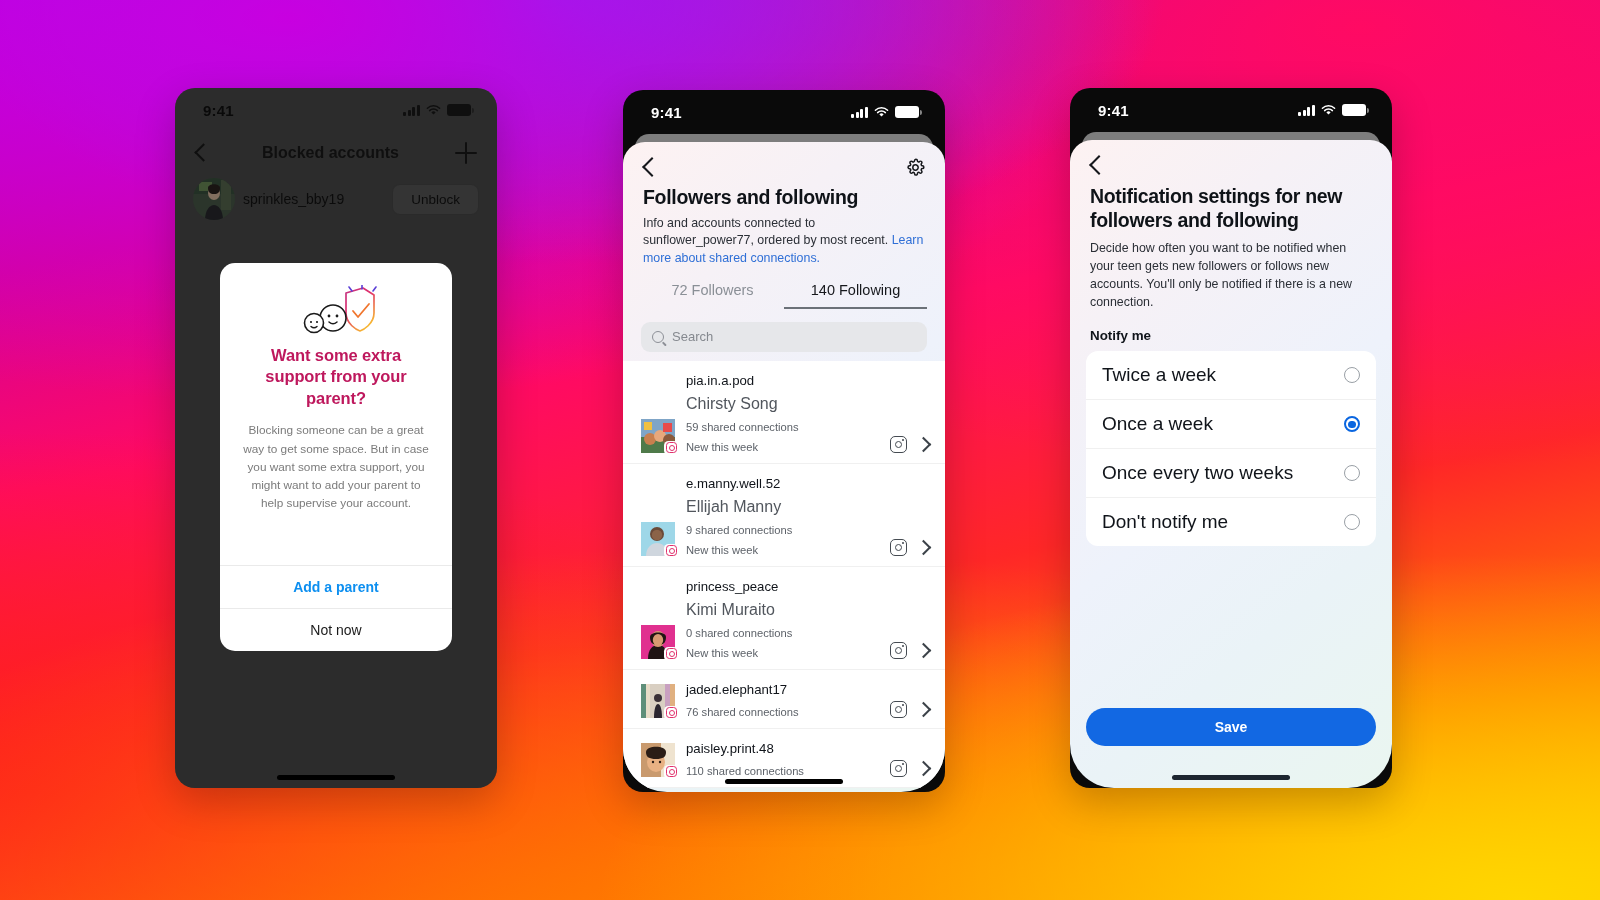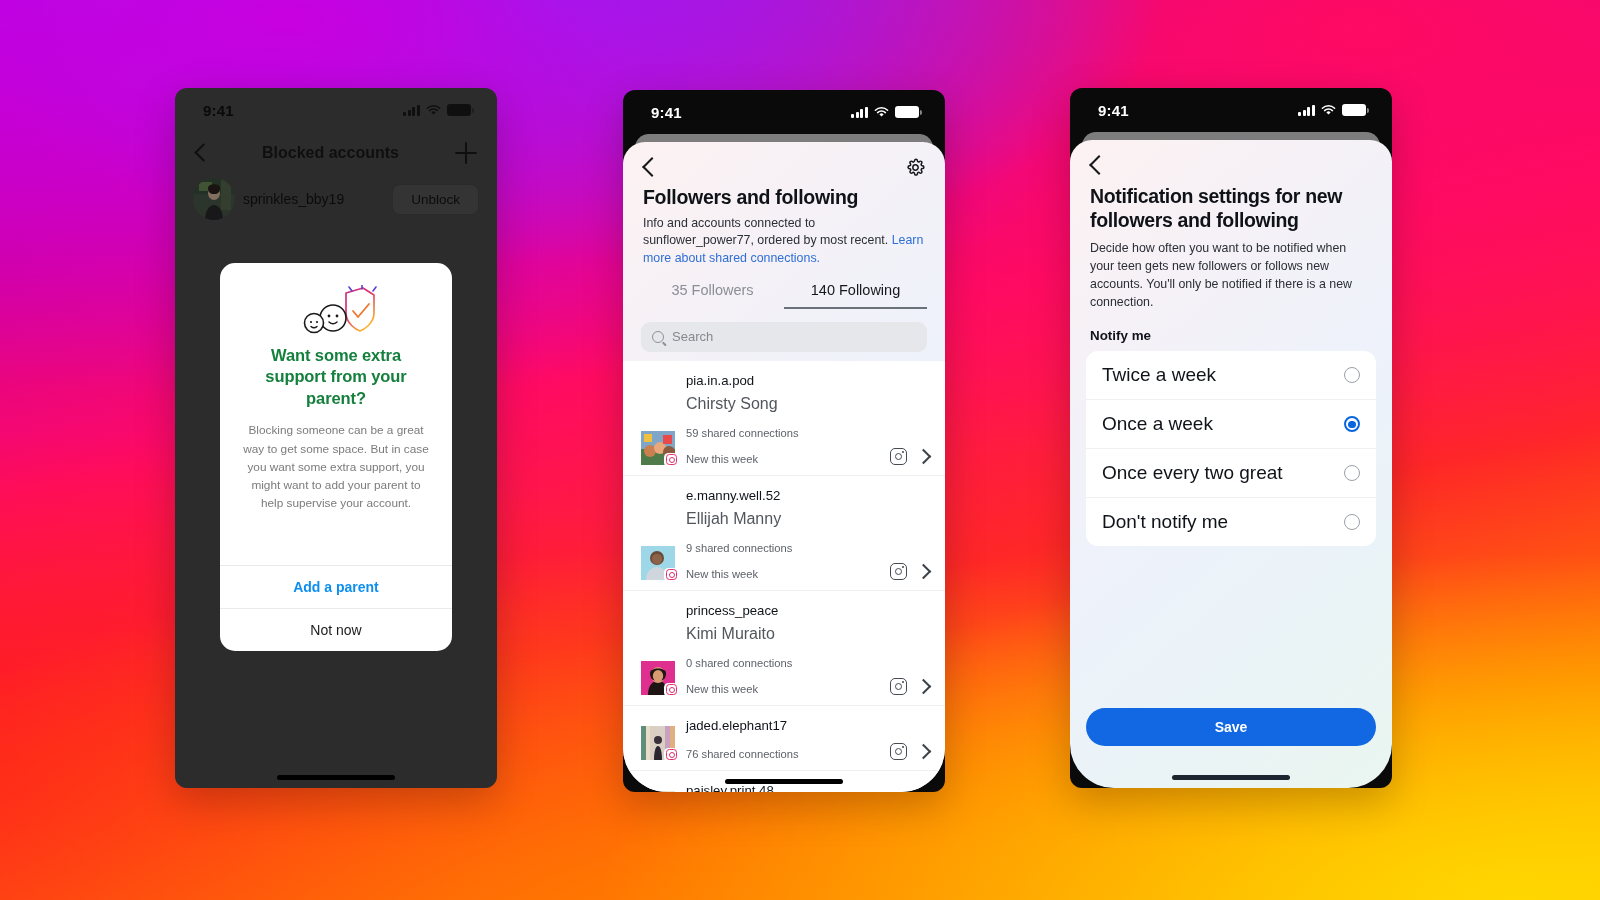--- a/index.html
+++ b/index.html
@@ -15,21 +15,21 @@
       radial-gradient(120% 90% at 85% 3%, #ff0a63 0%, rgba(255,10,99,0) 55%),
       radial-gradient(120% 80% at 95% 100%, #ffd600 0%, rgba(255,214,0,0) 48%),
       radial-gradient(120% 85% at 45% 105%, #ff7a00 0%, rgba(255,122,0,0) 52%),
       radial-gradient(110% 80% at 2% 88%, #ff1d1d 0%, rgba(255,29,29,0) 50%),
       linear-gradient(168deg, #b400e6 0%, #d60099 22%, #ff0a63 40%, #ff2727 62%, #ff7a00 82%, #ffc400 100%);
   }
 
   
   .phone {
     position: absolute;
-    border-radius: 12px;
+    border-radius: 20px;
     overflow: hidden;
     box-shadow: 0 14px 40px rgba(0,0,0,.22);
   }
   #phone1 { left: 175px; top: 88px; width: 322px; height: 700px; background:#4c4c4c; }
   #phone2 { left: 623px; top: 90px; width: 322px; height: 702px; background:#0a0a0a; }
   #phone3 { left: 1070px; top: 88px; width: 322px; height: 700px; background:#0a0a0a; }
 
   
   .statusbar {
     position: relative; height: 44px;
@@ -65,21 +65,21 @@
   .blocked-name { font-size:14px; color:#141414; flex:1; }
   .unblock-btn { font-size:13.5px; color:#141414; border:1px solid rgba(0,0,0,.18);
                  border-radius:8px; padding:7px 18px; background:rgba(255,255,255,.08); }
 
   .dim { position:absolute; inset:0; background:rgba(0,0,0,.42); }
 
   .modal { position:absolute; left:45px; top:175px; width:232px;
            background:#fff; border-radius:15px; overflow:hidden; }
   .modal-body { padding:22px 20px 20px; text-align:center; }
   .modal-illo { height:52px; display:flex; align-items:center; justify-content:center; margin-bottom:8px; }
-  .modal-title { font-size:16.5px; line-height:1.3; font-weight:700; color:#15803d; letter-spacing:-.1px; }
+  .modal-title { font-size:16.5px; line-height:1.3; font-weight:700; color:#be185d; letter-spacing:-.1px; }
   .modal-text { margin-top:12px; font-size:11.8px; line-height:1.55; color:#7b7b7b; }
   .modal-act { border-top:1px solid #eaeaea; text-align:center; padding:13px 8px; font-size:14px; }
   .modal-act.primary { color:#0d8ff0; font-weight:700;margin-top:32px; }
   .modal-act.secondary { color:#1b1b1b; }
 
   .home-ind { position:absolute; bottom:8px; left:50%; transform:translateX(-50%);
               width:118px; height:5px; border-radius:3px; background:#000; }
   .home-ind.lightbar { background:#1d2630; }
 
   
@@ -112,21 +112,21 @@
                border-bottom:1px solid #f0f0f0; }
   .av-wrap { position:relative; flex:none; width:34px; height:34px; }
   .av-sm { width:34px; height:34px; border-radius:50%; overflow:hidden; }
   .ig-badge { position:absolute; right:-3px; bottom:-2px; width:14px; height:14px; border-radius:4.5px;
               background:#fff; display:flex; align-items:center; justify-content:center; }
   .ig-badge .g { width:11px;height:11px;border-radius:3.4px;border:1.6px solid #e1306c;position:relative; }
   .ig-badge .g::after{content:"";position:absolute;left:2.2px;top:2.2px;width:4.2px;height:4.2px;border-radius:50%;border:1.3px solid #e1306c;}
   .li-text { flex:1; min-width:0; }
   .li-user { font-size:13.2px; color:#10141a; }
   .li-name { font-size:16px; color:#51565d; margin-top:6px; }
-  .li-meta { font-size:11.2px; color:#5d6269; margin-top:14px; }
+  .li-meta { font-size:11.2px; color:#5d6269; margin-top:8px; }
   .li-right { display:flex; align-items:center; gap:11px; flex:none; }
   .ig-outline { width:17px;height:17px;border-radius:5px;border:1.6px solid #454b52;position:relative; }
   .ig-outline::after{content:"";position:absolute;left:4px;top:4px;width:5px;height:5px;border-radius:50%;border:1.5px solid #454b52;}
   .ig-outline::before{content:"";position:absolute;right:2.2px;top:2.2px;width:1.8px;height:1.8px;border-radius:50%;background:#454b52;}
   .chev-r { width:9px;height:16px;position:relative; }
   .chev-r::before{content:"";position:absolute;left:0;top:3px;width:9px;height:9px;border-right:2px solid #3c4249;border-top:2px solid #3c4249;transform:rotate(45deg);}
 
   
   .p3-title { font-size:19.5px; font-weight:700; color:#0f1318; letter-spacing:-.35px; padding:4px 20px 0; line-height:1.24; }
   .p3-sub { font-size:12.4px; line-height:1.45; color:#2b2f36; padding:8px 20px 0; }
@@ -263,21 +263,21 @@
       </svg>
     </div>
 
     <div class="hd-title">Followers and following</div>
     <div class="hd-sub">
       <span>Info and accounts connected to sunflower_power77, ordered by most recent.</span>
       <span class="hd-link">Learn more about shared connections.</span>
     </div>
 
     <div class="tabs">
-      <div class="tab">35 Followers</div>
+      <div class="tab">72 Followers</div>
       <div class="tab active">140 Following</div>
     </div>
 
     <div class="searchbar">
       <span class="mag"></span>
       <span class="search-ph">Search</span>
     </div>
 
     <div class="list">
 
@@ -454,21 +454,21 @@
     <div class="opt-card">
       <div class="opt">
         <span class="opt-label">Twice a week</span>
         <span class="radio"></span>
       </div>
       <div class="opt">
         <span class="opt-label">Once a week</span>
         <span class="radio sel"></span>
       </div>
       <div class="opt">
-        <span class="opt-label">Once every two great</span>
+        <span class="opt-label">Once every two weeks</span>
         <span class="radio"></span>
       </div>
       <div class="opt">
         <span class="opt-label">Don't notify me</span>
         <span class="radio"></span>
       </div>
     </div>
 
     <div class="save-btn">Save</div>
     <div class="home-ind lightbar"></div>

